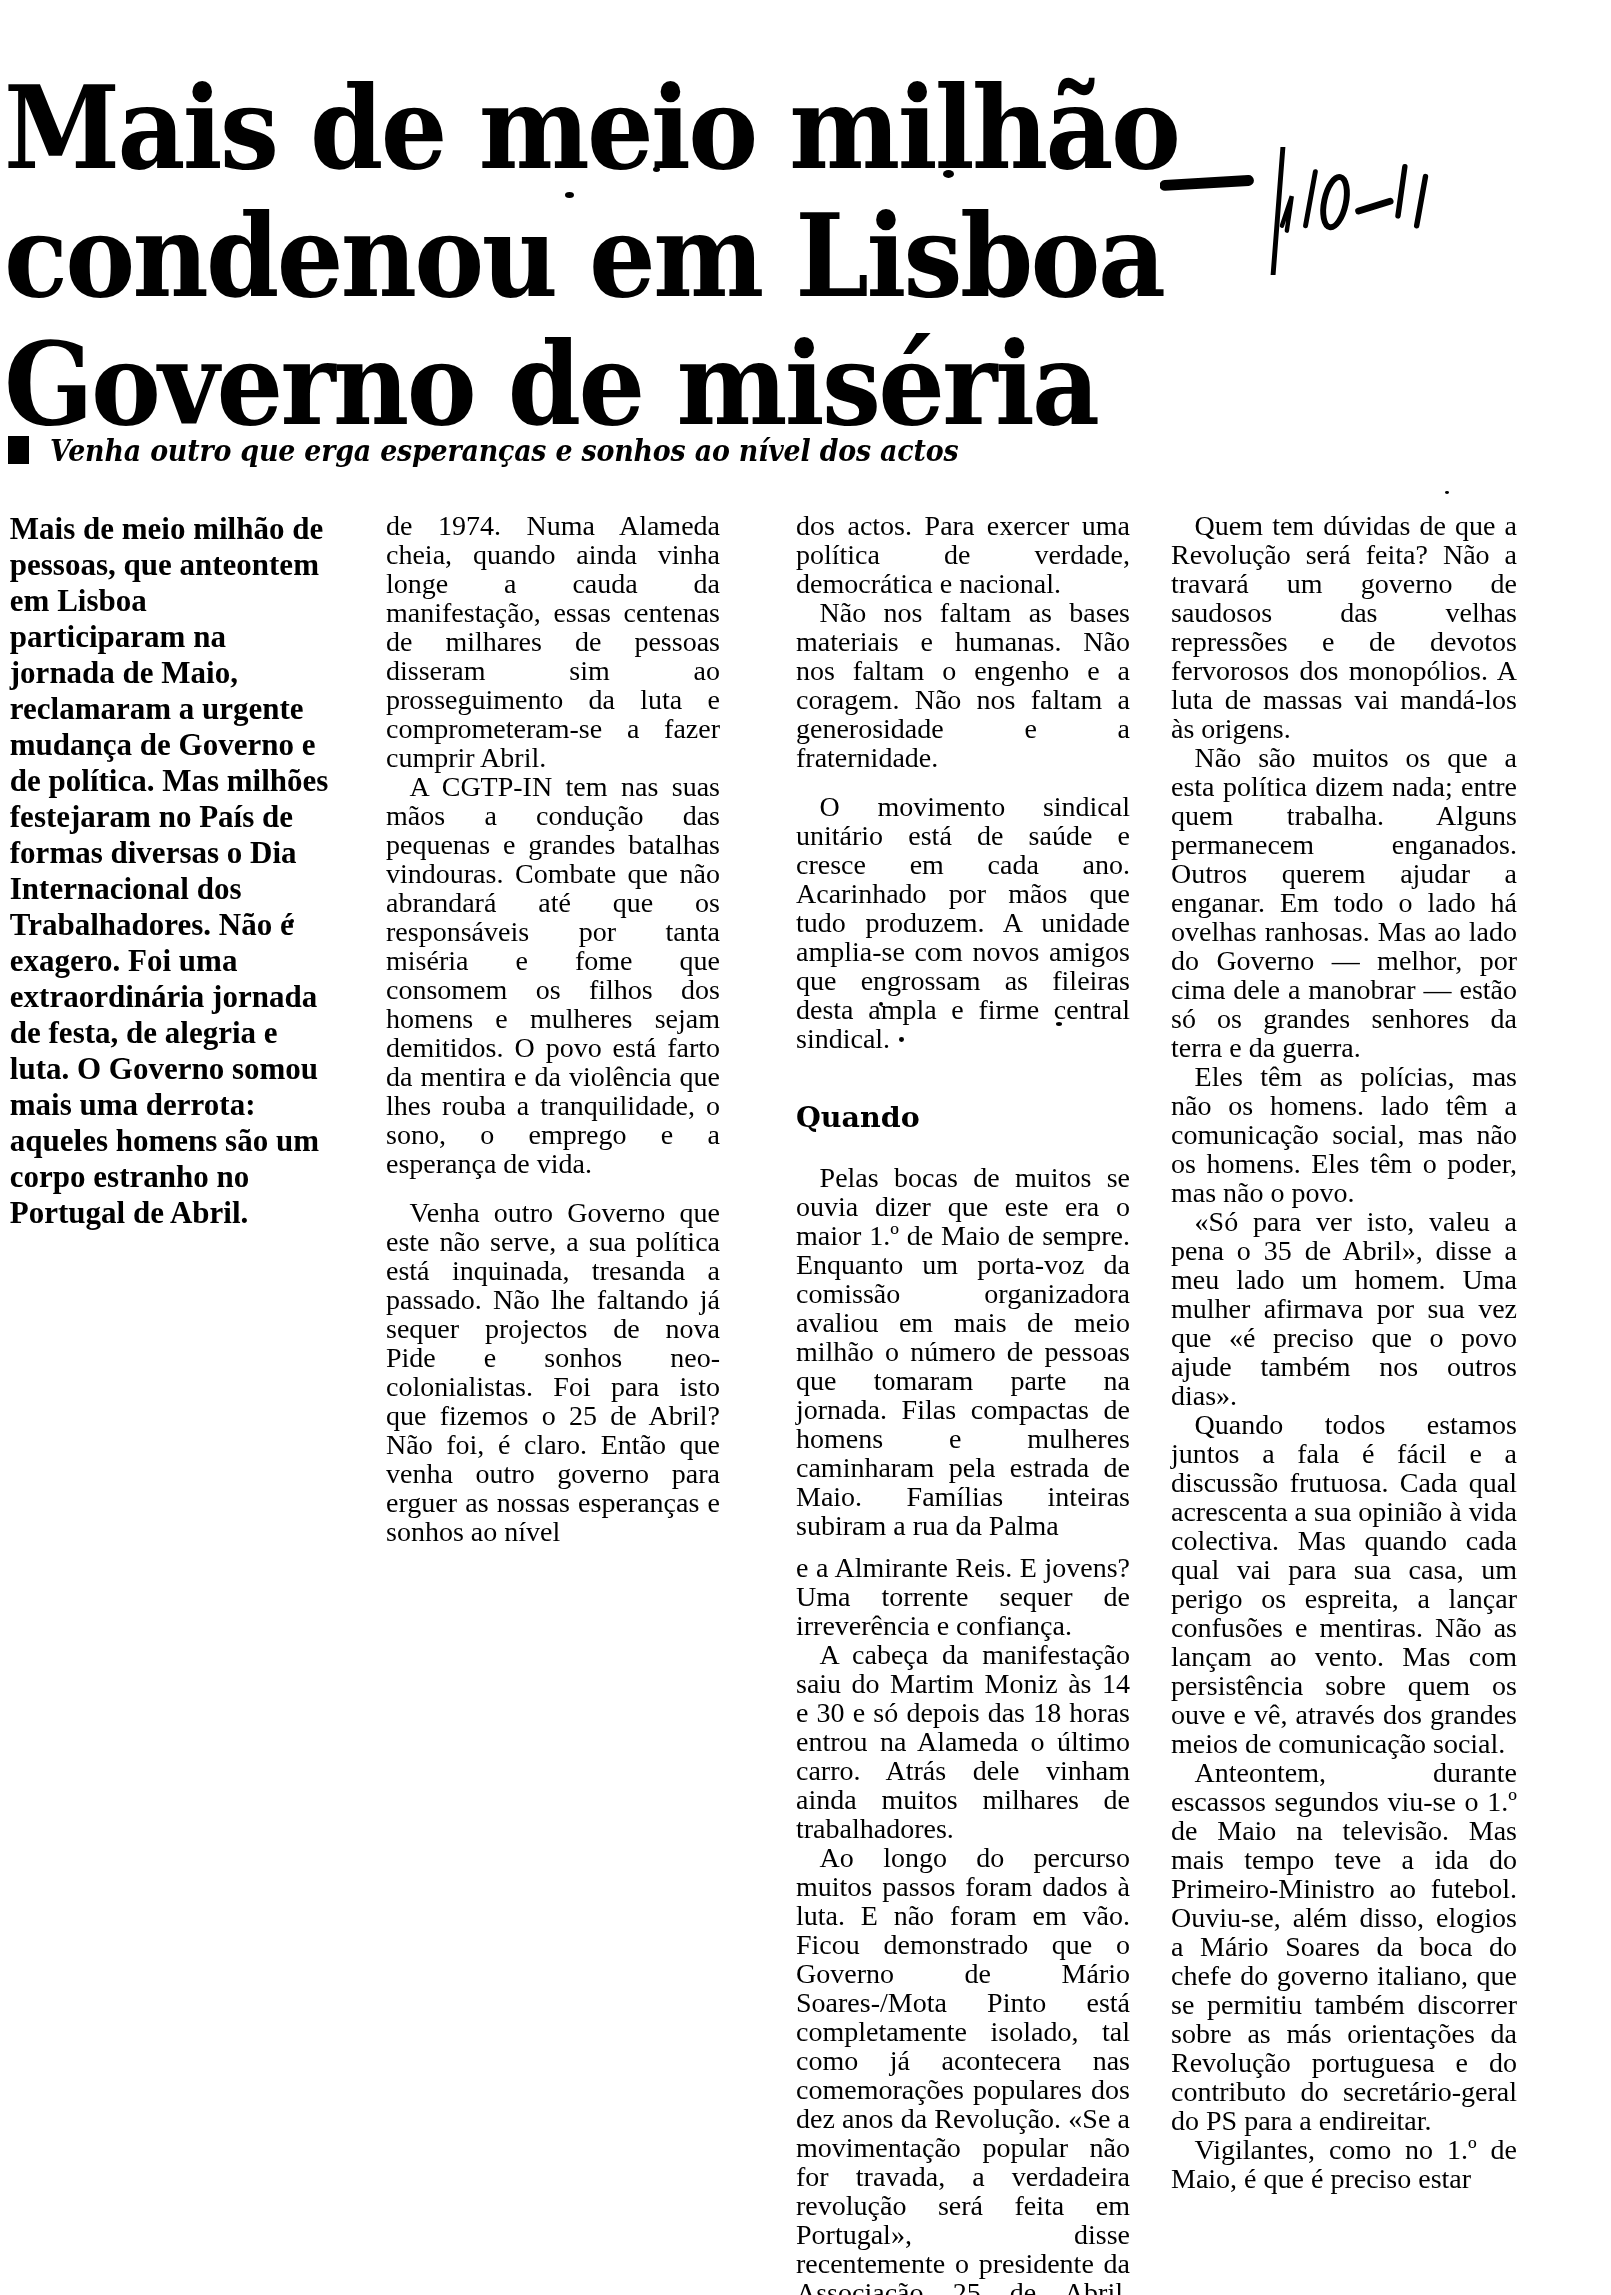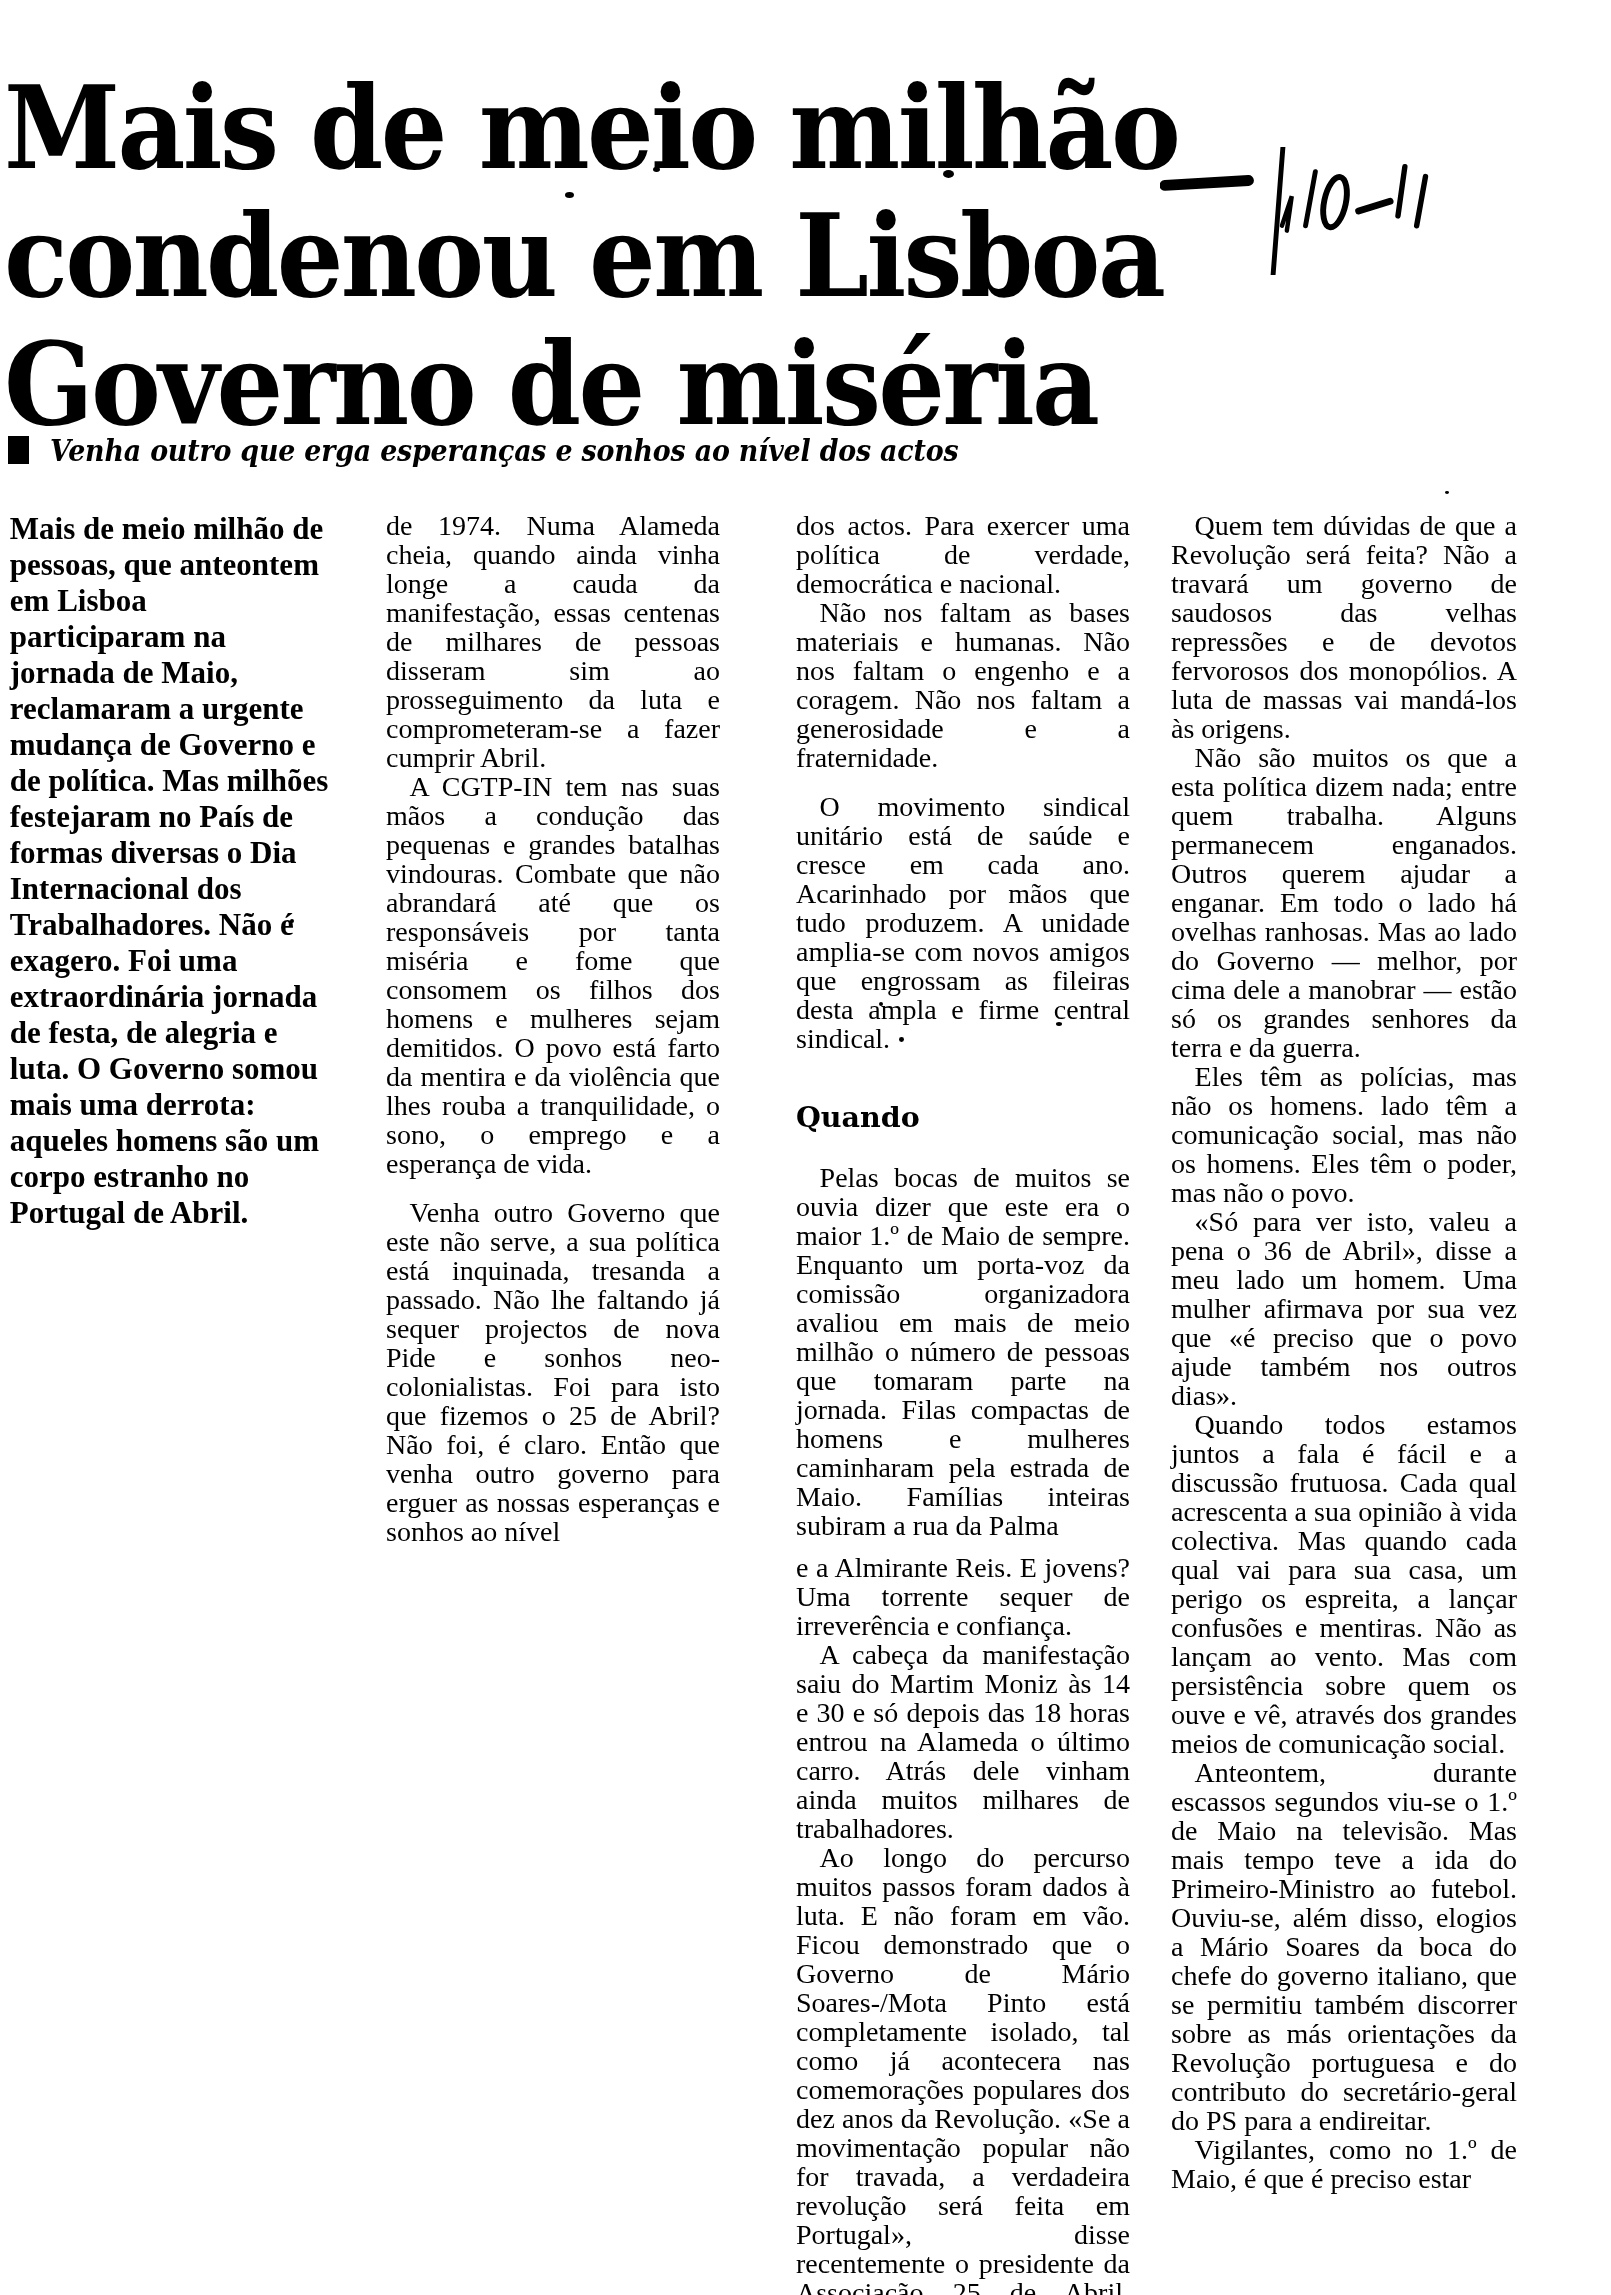--- a/index.html
+++ b/index.html
@@ -138,21 +138,21 @@
   <p class="body-text indent">Pelas bocas de muitos se ouvia dizer que este era o maior 1.º de Maio de sempre. Enquanto um porta-voz da comissão organizadora avaliou em mais de meio milhão o número de pessoas que tomaram parte na jornada. Filas compactas de homens e mulheres caminharam pela estrada de Maio. Famílias inteiras subiram a rua da Palma</p>
   <p class="body-text cont">e a Almirante Reis. E jovens? Uma torrente sequer de irreverência e confiança.</p>
   <p class="body-text indent">A cabeça da manifestação saiu do Martim Moniz às 14 e 30 e só depois das 18 horas entrou na Alameda o último carro. Atrás dele vinham ainda muitos milhares de trabalhadores.</p>
   <p class="body-text indent">Ao longo do percurso muitos passos foram dados à luta. E não foram em vão. Ficou demonstrado que o Governo de Mário Soares-/Mota Pinto está completamente isolado, tal como já acontecera nas comemorações populares dos dez anos da Revolução. «Se a movimentação popular não for travada, a verdadeira revolução será feita em Portugal», disse recentemente o presidente da Associação 25 de Abril, major Vasco Lourenço.</p>
 </div>
 
 <div class="col col-4">
   <p class="body-text indent">Quem tem dúvidas de que a Revolução será feita? Não a travará um governo de saudosos das velhas repressões e de devotos fervorosos dos monopólios. A luta de massas vai mandá-los às origens.</p>
   <p class="body-text indent">Não são muitos os que a esta política dizem nada; entre quem trabalha. Alguns permanecem enganados. Outros querem ajudar a enganar. Em todo o lado há ovelhas ranhosas. Mas ao lado do Governo — melhor, por cima dele a manobrar — estão só os grandes senhores da terra e da guerra.</p>
   <p class="body-text indent">Eles têm as polícias, mas não os homens. lado têm a comunicação social, mas não os homens. Eles têm o poder, mas não o povo.</p>
-  <p class="body-text indent">«Só para ver isto, valeu a pena o 36 de Abril», disse a meu lado um homem. Uma mulher afirmava por sua vez que «é preciso que o povo ajude também nos outros dias».</p>
+  <p class="body-text indent">«Só para ver isto, valeu a pena o 35 de Abril», disse a meu lado um homem. Uma mulher afirmava por sua vez que «é preciso que o povo ajude também nos outros dias».</p>
   <p class="body-text indent">Quando todos estamos juntos a fala é fácil e a discussão frutuosa. Cada qual acrescenta a sua opinião à vida colectiva. Mas quando cada qual vai para sua casa, um perigo os espreita, a lançar confusões e mentiras. Não as lançam ao vento. Mas com persistência sobre quem os ouve e vê, através dos grandes meios de comunicação social.</p>
   <p class="body-text indent">Anteontem, durante escassos segundos viu-se o 1.º de Maio na televisão. Mas mais tempo teve a ida do Primeiro-Ministro ao futebol. Ouviu-se, além disso, elogios a Mário Soares da boca do chefe do governo italiano, que se permitiu também discorrer sobre as más orientações da Revolução portuguesa e do contributo do secretário-geral do PS para a endireitar.</p>
   <p class="body-text indent">Vigilantes, como no 1.º de Maio, é que é preciso estar</p>
 </div>
 
 <div>
   <span class="speck" style="left:653px;top:167px;width:6.9px;height:4.9px;"></span>
   <span class="speck" style="left:943px;top:170px;width:10.8px;height:7.9px;"></span>
   <span class="speck" style="left:565px;top:192px;width:8.8px;height:5.9px;"></span>
   <span class="speck" style="left:899px;top:1037px;width:4.9px;height:4.9px;"></span>

